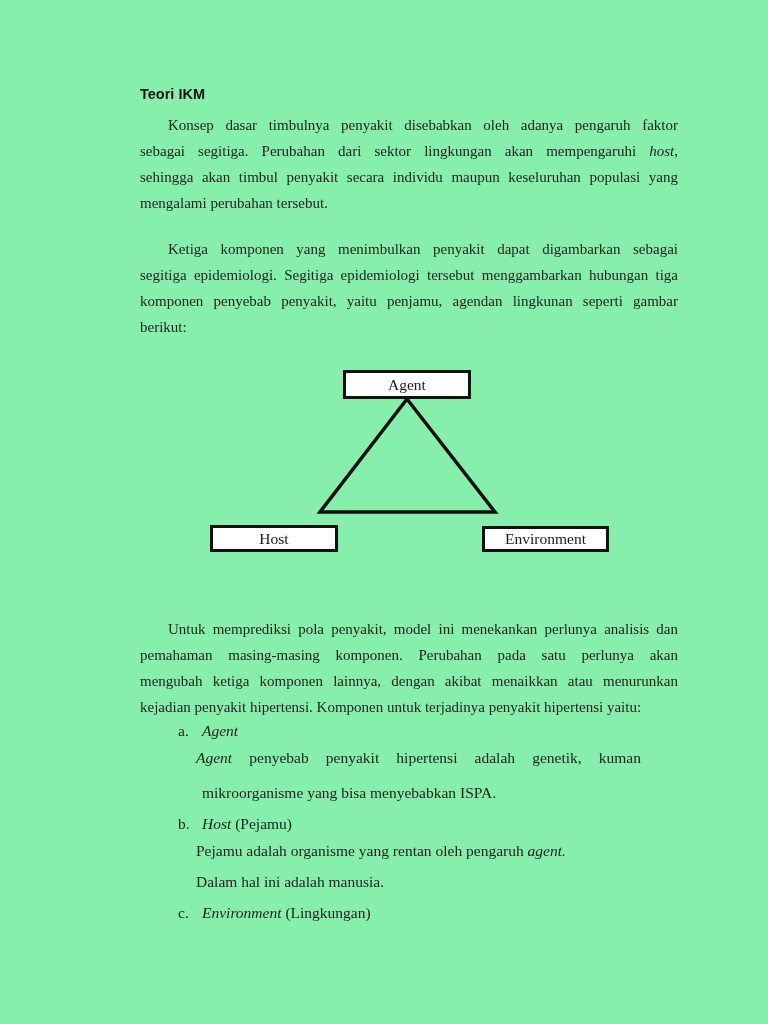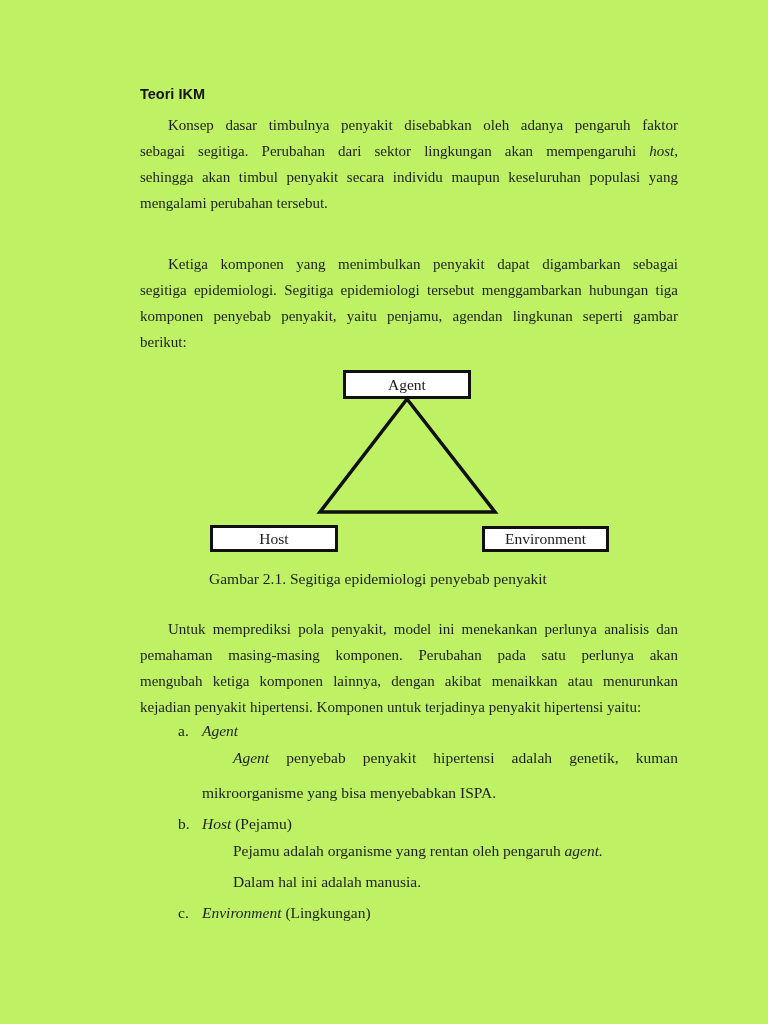--- a/index.html
+++ b/index.html
@@ -1,21 +1,21 @@
 <!DOCTYPE html>
 <html><head>
 <meta charset="utf-8">
 <style>
   * { box-sizing: border-box; }
   html, body { margin: 0; padding: 0; background: #ffffff; }
   .page {
     position: relative;
     width: 768px;
     height: 1024px;
-    background: #bef264;
+    background: #86efac;
     font-family: "Liberation Serif", serif;
     color: #1e1e1e;
     overflow: hidden;
   }
   .doc-title {
     position: absolute;
     left: 140px;
     top: 86px;
     font-family: "Liberation Sans", sans-serif;
     font-weight: 700;
@@ -23,21 +23,21 @@
     color: #141414;
   }
   .para {
     position: absolute;
     left: 140px;
     width: 538px;
     font-size: 15px;
     line-height: 26px;
   }
   #para-intro    { top: 112px; }
-  #para-komponen { top: 251px; }
+  #para-komponen { top: 236px; }
   #para-prediksi { top: 616px; }
   .line { }
   .line.ind { text-indent: 28px; }
   .jline { text-align: justify; text-align-last: justify; }
   i { font-style: italic; }
 
   
   .diagram {
     position: absolute;
     left: 140px;
@@ -73,21 +73,21 @@
     position: absolute;
     left: 140px;
     top: 717px;
     width: 538px;
     font-size: 15.5px;
     line-height: 27px;
   }
   .list-item + .list-item { margin-top: 4px; }
   .item-head { display: flex; padding-left: 38px; }
   .item-marker { width: 24px; flex: none; }
-  .body-line.first { margin-left: 93px; }
+  .body-line.first { margin-left: 56px; }
   .body-line.hang  { margin-left: 62px; margin-top: 8px; }
   .body-line.sp    { margin-top: 4px; }
   .body-line.just  { width: 445px; text-align: justify; text-align-last: justify; }
 </style>
 </head>
 <body>
 
 <div class="page">
 
   <div class="doc-title">Teori IKM</div>
@@ -108,21 +108,20 @@
 
   <div class="diagram">
     <svg class="tri" width="538" height="195" viewBox="0 0 538 195">
       <polygon points="407,34 320,147 495,147" transform="translate(-140,0)" fill="none" stroke="#101010" stroke-width="3.5"></polygon>
     </svg>
     <div class="dbox dbox-agent">Agent</div>
     <div class="dbox dbox-host">Host</div>
     <div class="dbox dbox-env">Environment</div>
   </div>
 
-  <div class="caption">Gambar 2.1. Segitiga epidemiologi penyebab penyakit</div>
 
   <div class="para" id="para-prediksi">
       <div class="line jline ind"><span>Untuk memprediksi pola penyakit, model ini menekankan perlunya analisis dan</span></div>
       <div class="line jline"><span>pemahaman masing-masing komponen. Perubahan pada satu perlunya akan</span></div>
       <div class="line jline"><span>mengubah ketiga komponen lainnya, dengan akibat menaikkan atau menurunkan</span></div>
       <div class="line"><span>kejadian penyakit hipertensi. Komponen untuk terjadinya penyakit hipertensi yaitu:</span></div>
     </div>
 
   <div class="list" id="component-list">
       <div class="list-item">

